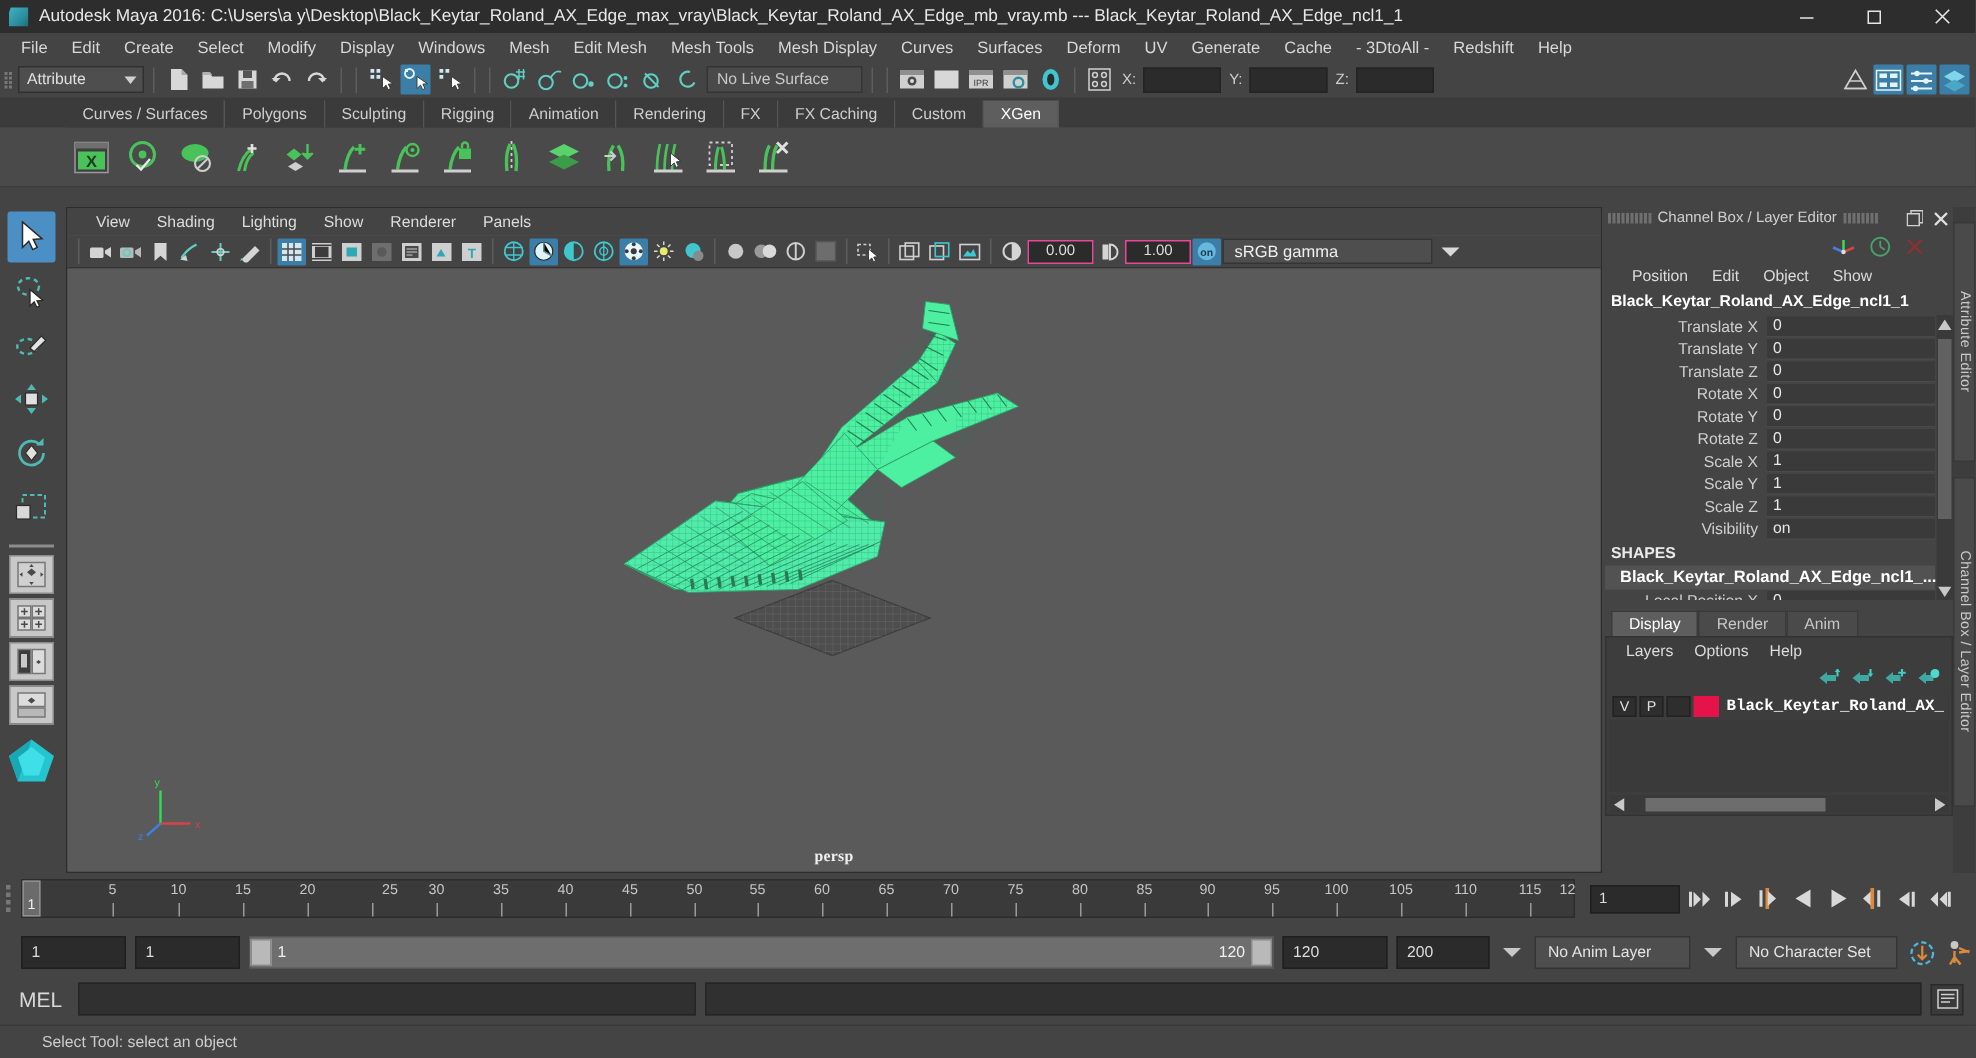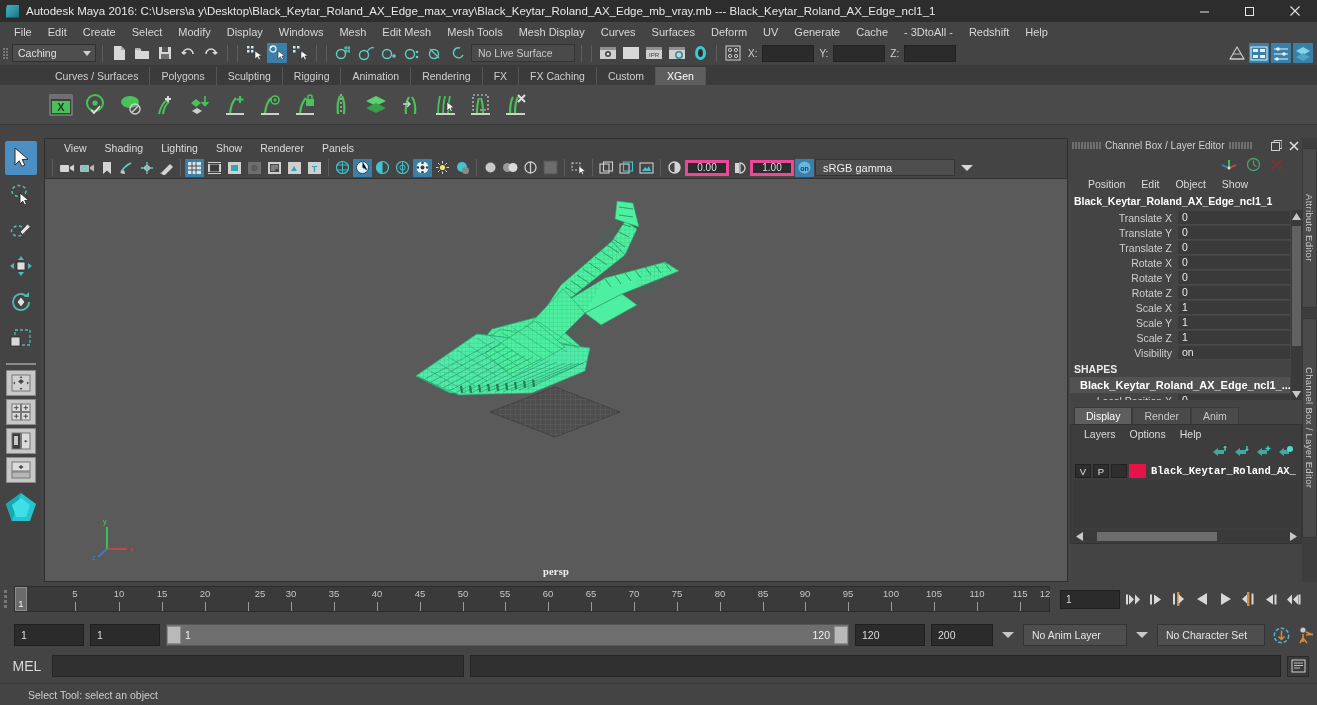--- a/index.html
+++ b/index.html
@@ -88,21 +88,21 @@
   .viewport{
     position:absolute;left:44px;top:138px;width:1024px;height:444px;
     background:#5a5a5a;border:1px solid #2d2d2d;display:flex;flex-direction:column;
   }
   .vpmenu{height:18px;background:#444;display:flex;align-items:center;padding-left:10px;gap:0;}
   .vpmenu .mi{padding:1px 9px;font-size:10.5px;color:#dcdcdc;}
   .vptools{height:22px;background:#444;display:flex;align-items:center;padding-left:4px;gap:1px;
     border-bottom:1px solid #333;}
   .vt{width:19px;height:18px;display:flex;align-items:center;justify-content:center;flex:0 0 auto;border-radius:1px;}
   .vt.on{background:#3b7fa8;}
-  .vnum{width:44px;height:16px;background:#2b2b2b;border:3px solid #ec4899;color:#dedede;
+  .vnum{width:44px;height:16px;background:#2b2b2b;border:1px solid #ec4899;color:#dedede;
     font-size:10px;display:flex;align-items:center;justify-content:center;}
   .gamma{width:140px;height:17px;background:#4e4e4e;border:1px solid #343434;color:#efefef;
     font-size:11px;display:flex;align-items:center;padding-left:7px;}
   .gamma-arw{width:22px;height:17px;display:flex;align-items:center;justify-content:center;}
   .vpcanvas{flex:1;background:#5a5a5a;position:relative;overflow:hidden;}
   .persp-label{
     position:absolute;left:0;right:0;bottom:4px;text-align:center;font-size:10.5px;
     color:#f0f0f0;font-weight:bold;letter-spacing:.2px;font-family:Liberation Serif, serif;
   }
 
@@ -247,21 +247,21 @@
         <i></i>
         <i></i>
         <i></i>
         <i></i>
         <i></i>
         <i></i>
         <i></i>
         <i></i>
       </div>
     <div class="mode-select">
-      <span>Caching</span>
+      <span>Attribute</span>
       <span class="arw"></span>
     </div>
     <div class="sep"></div>
     <div class="tb">
       <svg width="15" height="16" viewBox="0 0 15 16">
           <path d="M2 1h7l4 4v10H2z" fill="#d8d8d8"></path>
           <path d="M9 1v4h4" fill="#a8a8a8"></path>
         </svg>
     </div>
     <div class="tb">

